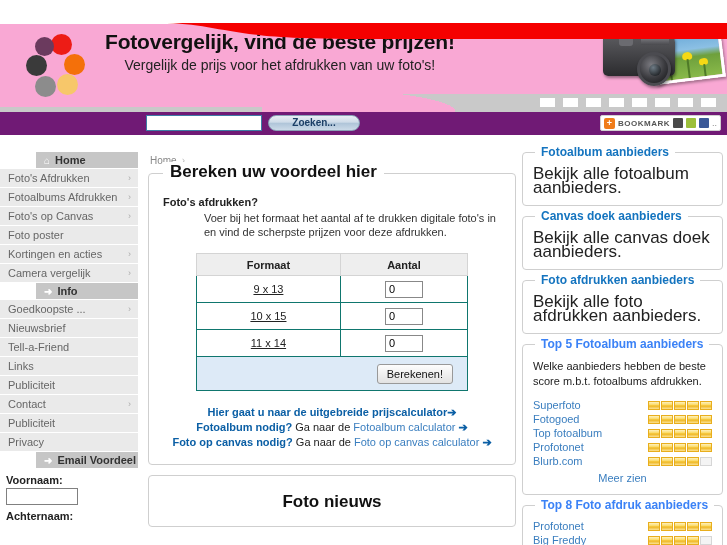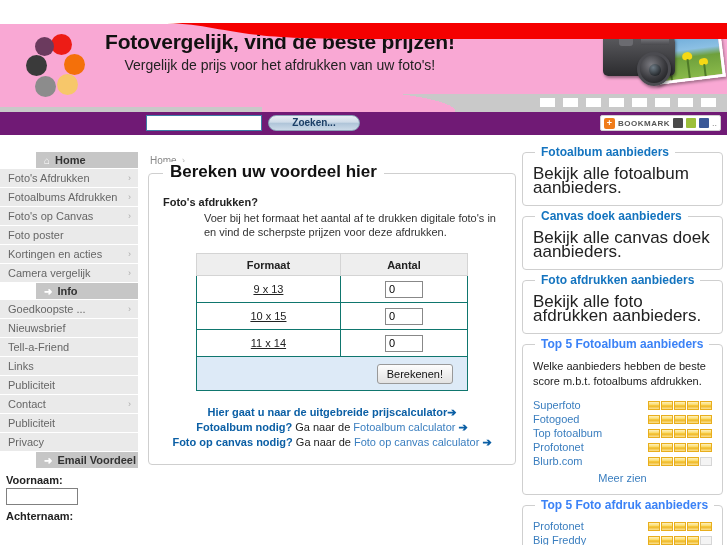--- a/index.html
+++ b/index.html
@@ -365,20 +365,23 @@
         </div>
         <div>
           <b>Fotoalbum nodig?</b><span class="plain"> Ga naar de </span><a>Fotoalbum calculator</a> <span class="arr">➔</span>
         </div>
         <div>
           <b>Foto op canvas nodig?</b><span class="plain"> Ga naar de </span><a>Foto op canvas calculator</a> <span class="arr">➔</span>
         </div>
       </div>
     </div>
 
+    <div class="panel" id="news-panel">
+      <div id="news-title">Foto nieuws</div>
+    </div>
   </div>
 
   <div id="right">
 
     <div class="rpanel">
       <div class="legend blue">Fotoalbum aanbieders</div>
       <div class="body">Bekijk alle fotoalbum aanbieders.</div>
     </div>
 
     <div class="rpanel">
@@ -441,21 +444,21 @@
             <span class="star full"></span>
             <span class="star full"></span>
             <span class="star full"></span>
             <span class="star empty"></span>
           </span>
       </div>
       <div class="meer">Meer zien</div>
     </div>
 
     <div class="rpanel">
-      <div class="legend dark">Top 5 Foto afdruk aanbieders</div>
+      <div class="legend dark">Top 8 Foto afdruk aanbieders</div>
       <div class="rank-row">
         <span class="rank-name">Profotonet</span>
         <span class="stars">
             <span class="star full"></span>
             <span class="star full"></span>
             <span class="star full"></span>
             <span class="star full"></span>
             <span class="star full"></span>
           </span>
       </div>

